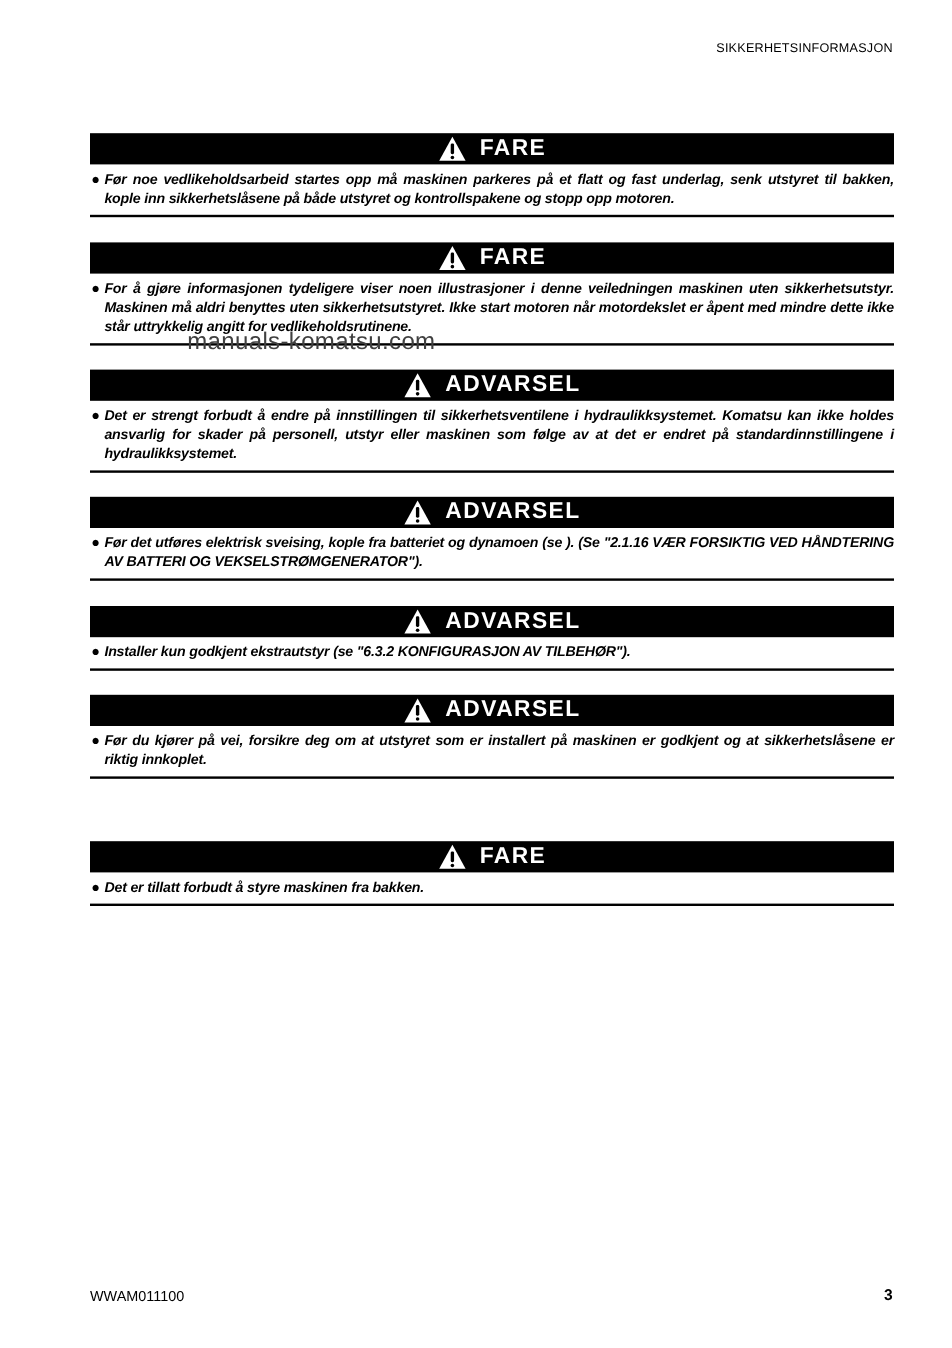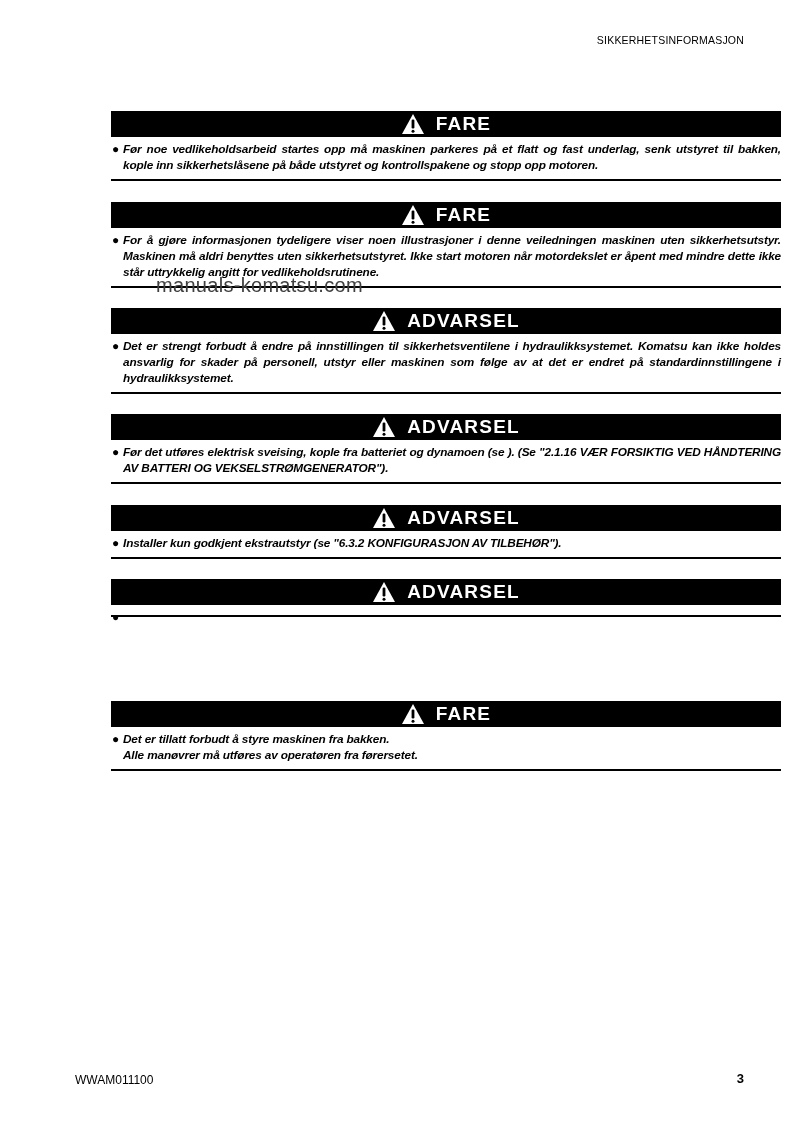--- a/index.html
+++ b/index.html
@@ -20,21 +20,20 @@
       top: 34px;
       right: 49px;
       font-size: 10.5px;
       letter-spacing: 0.2px;
       font-family: "Liberation Sans", sans-serif;
     }
     .section {
       position: absolute;
       left: 75px;
       width: 670px;
-      margin-left: 36px;
     }
     .bar {
       height: 26px;
       background: #000;
       display: flex;
       align-items: center;
       justify-content: center;
       color: #fff;
     }
     .bar .icon {
@@ -199,36 +198,36 @@
     <svg class="icon" viewBox="0 0 24 22">
       <polygon points="12,1 23,21 1,21" fill="#ffffff"></polygon>
       <rect x="10.6" y="6.5" width="2.8" height="9" rx="1.2" fill="#000"></rect>
       <circle cx="12" cy="18.2" r="1.5" fill="#000"></circle>
     </svg>
     <span class="label">ADVARSEL</span>
   </div>
   <div class="body-text">
     <div class="item">
       <span class="bullet">●</span>
+      <p>Før du kjører på vei, forsikre deg om at utstyret som er installert på maskinen er godkjent og at sikkerhetslåsene er riktig innkoplet.</p>
     </div>
   </div>
 </div>
 
 <div class="section" style="top:701px;">
   <div class="bar">
     <svg class="icon" viewBox="0 0 24 22">
       <polygon points="12,1 23,21 1,21" fill="#ffffff"></polygon>
       <rect x="10.6" y="6.5" width="2.8" height="9" rx="1.2" fill="#000"></rect>
       <circle cx="12" cy="18.2" r="1.5" fill="#000"></circle>
     </svg>
     <span class="label">FARE</span>
   </div>
   <div class="body-text">
     <div class="item">
       <span class="bullet">●</span>
       <p>Det er tillatt forbudt å styre maskinen fra bakken.</p>
-      <p>Alle manøvrer må utføres av operatøren fra førersetet.</p>
     </div>
   </div>
 </div>
 
 <div class="footer-code">WWAM011100</div>
 <div class="page-number">3</div>
 
 </body></html>

